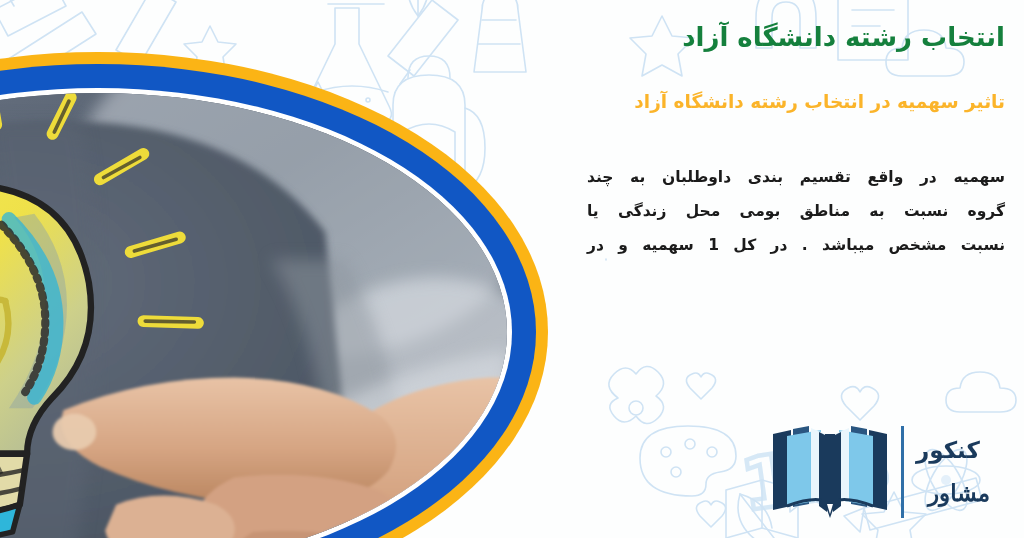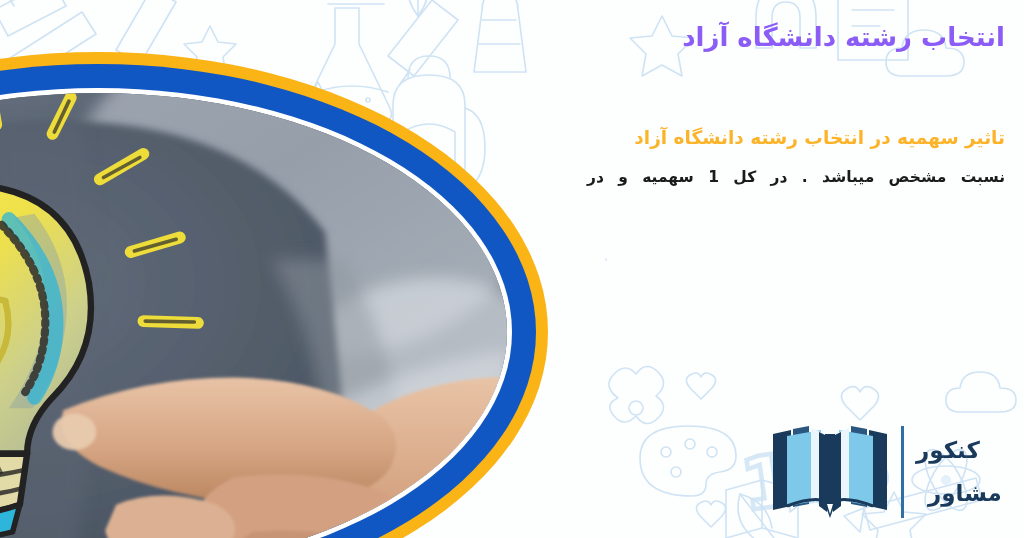--- a/index.html
+++ b/index.html
@@ -79,35 +79,34 @@
     width: 430px;
     height: 538px;
     z-index: 5;
     direction: rtl;
     text-align: right;
   }
 
   .title {
     position: absolute;
     top: 21px; right: 0; width: 100%;
-    color: #8b5cf6;
+    color: #15803d;
     font-size: 26px;
     font-weight: bold;
     letter-spacing: -0.2px;
     line-height: 1.25;
   }
 
   .subtitle {
     position: absolute;
     top: 90px; right: 0; width: 100%;
     color: #fbb42a;
     font-size: 18.5px;
     font-weight: bold;
     line-height: 1.3;
-    margin-top: 36px;
   }
 
   .body-copy {
     position: absolute;
     top: 160px; right: 0; width: 418px;
     color: #1b1b1b;
     font-size: 15.5px;
     font-weight: bold;
     line-height: 34px;
     text-align: justify;
@@ -143,21 +142,21 @@
     display: flex;
     flex-direction: column;
     align-items: flex-end;
     justify-content: flex-start;
     gap: 18px;
     color: #1a3a5c;
     font-size: 23px;
     font-weight: bold;
     line-height: 1.1;
   }
-  .logo-words .w2 { padding-left: 12px; }
+  .logo-words .w2 { padding-left: 12px; font-family: Liberation Serif, serif; }
 </style>
 </head>
 <body>
 
 <div id="banner">
 
   <div class="doodle-layer">
     <svg viewBox="0 0 1024 538" xmlns="http://www.w3.org/2000/svg">
 
       <g>
@@ -429,20 +428,22 @@
     </div>
   </div>
 
   <div class="content">
 
     <h1 class="title">انتخاب رشته دانشگاه آزاد</h1>
 
     <h2 class="subtitle">تاثیر سهمیه در انتخاب رشته دانشگاه آزاد</h2>
 
     <div class="body-copy">
+      <p>سهمیه در واقع تقسیم بندی داوطلبان به چند</p>
+      <p>گروه نسبت به مناطق بومی محل زندگی یا</p>
       <p>نسبت مشخص میباشد . در کل 1 سهمیه و در</p>
     </div>
   </div>
 
   <div class="logo">
     <div class="logo-mark">
       <svg viewBox="0 0 122 104" xmlns="http://www.w3.org/2000/svg">
 
         <path d="M4 14 L22 10 L22 86 L4 90 Z" fill="#1a3a5c"></path>
         <path d="M24 9 L40 6 L40 84 L24 87 Z" fill="#2a5680"></path>

